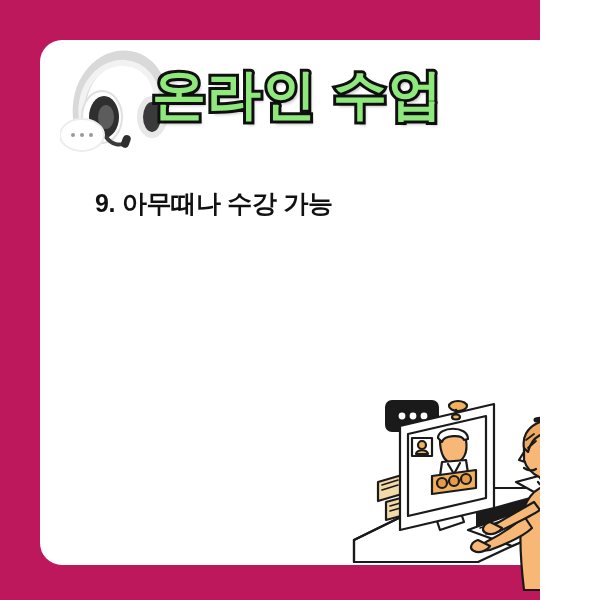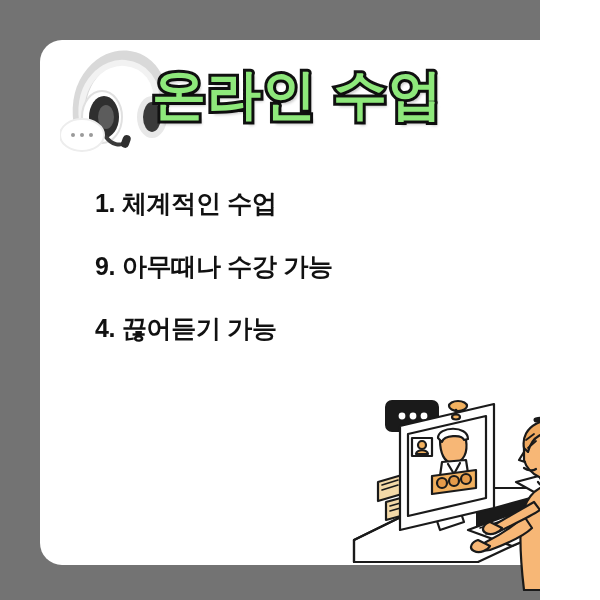--- a/index.html
+++ b/index.html
@@ -9,21 +9,21 @@
   body {
     width: 600px;
     height: 600px;
     overflow: hidden;
     font-family: "Liberation Sans", "DejaVu Sans", sans-serif;
   }
   #canvas {
     position: relative;
     width: 540px;
     height: 600px;
-    background: #737373;
+    background: #be185d;
     overflow: hidden;
   }
   #card {
     position: absolute;
     left: 40px;
     top: 40px;
     width: 520px;
     height: 525px;
     background: #ffffff;
     border-radius: 22px;
@@ -115,23 +115,21 @@
         <circle cx="13" cy="90" r="2" fill="#9a9a9a"></circle>
         <circle cx="22" cy="90" r="2" fill="#9a9a9a"></circle>
         <circle cx="31" cy="90" r="2" fill="#9a9a9a"></circle>
       </svg>
     </div>
 
     <div id="title-text">온라인 수업</div>
   </div>
 
   <div id="list">
-    <div class="list-item">1. 체계적인 수업</div>
     <div class="list-item">9. 아무때나 수강 가능</div>
-    <div class="list-item">4. 끊어듣기 가능</div>
   </div>
 
   <div id="illustration">
     <svg width="252" height="210" viewBox="0 0 252 210">
       <defs>
         <clipPath id="cardclip">
           <rect x="-348" y="-390" width="520" height="525" rx="22"></rect>
         </clipPath>
       </defs>
 

